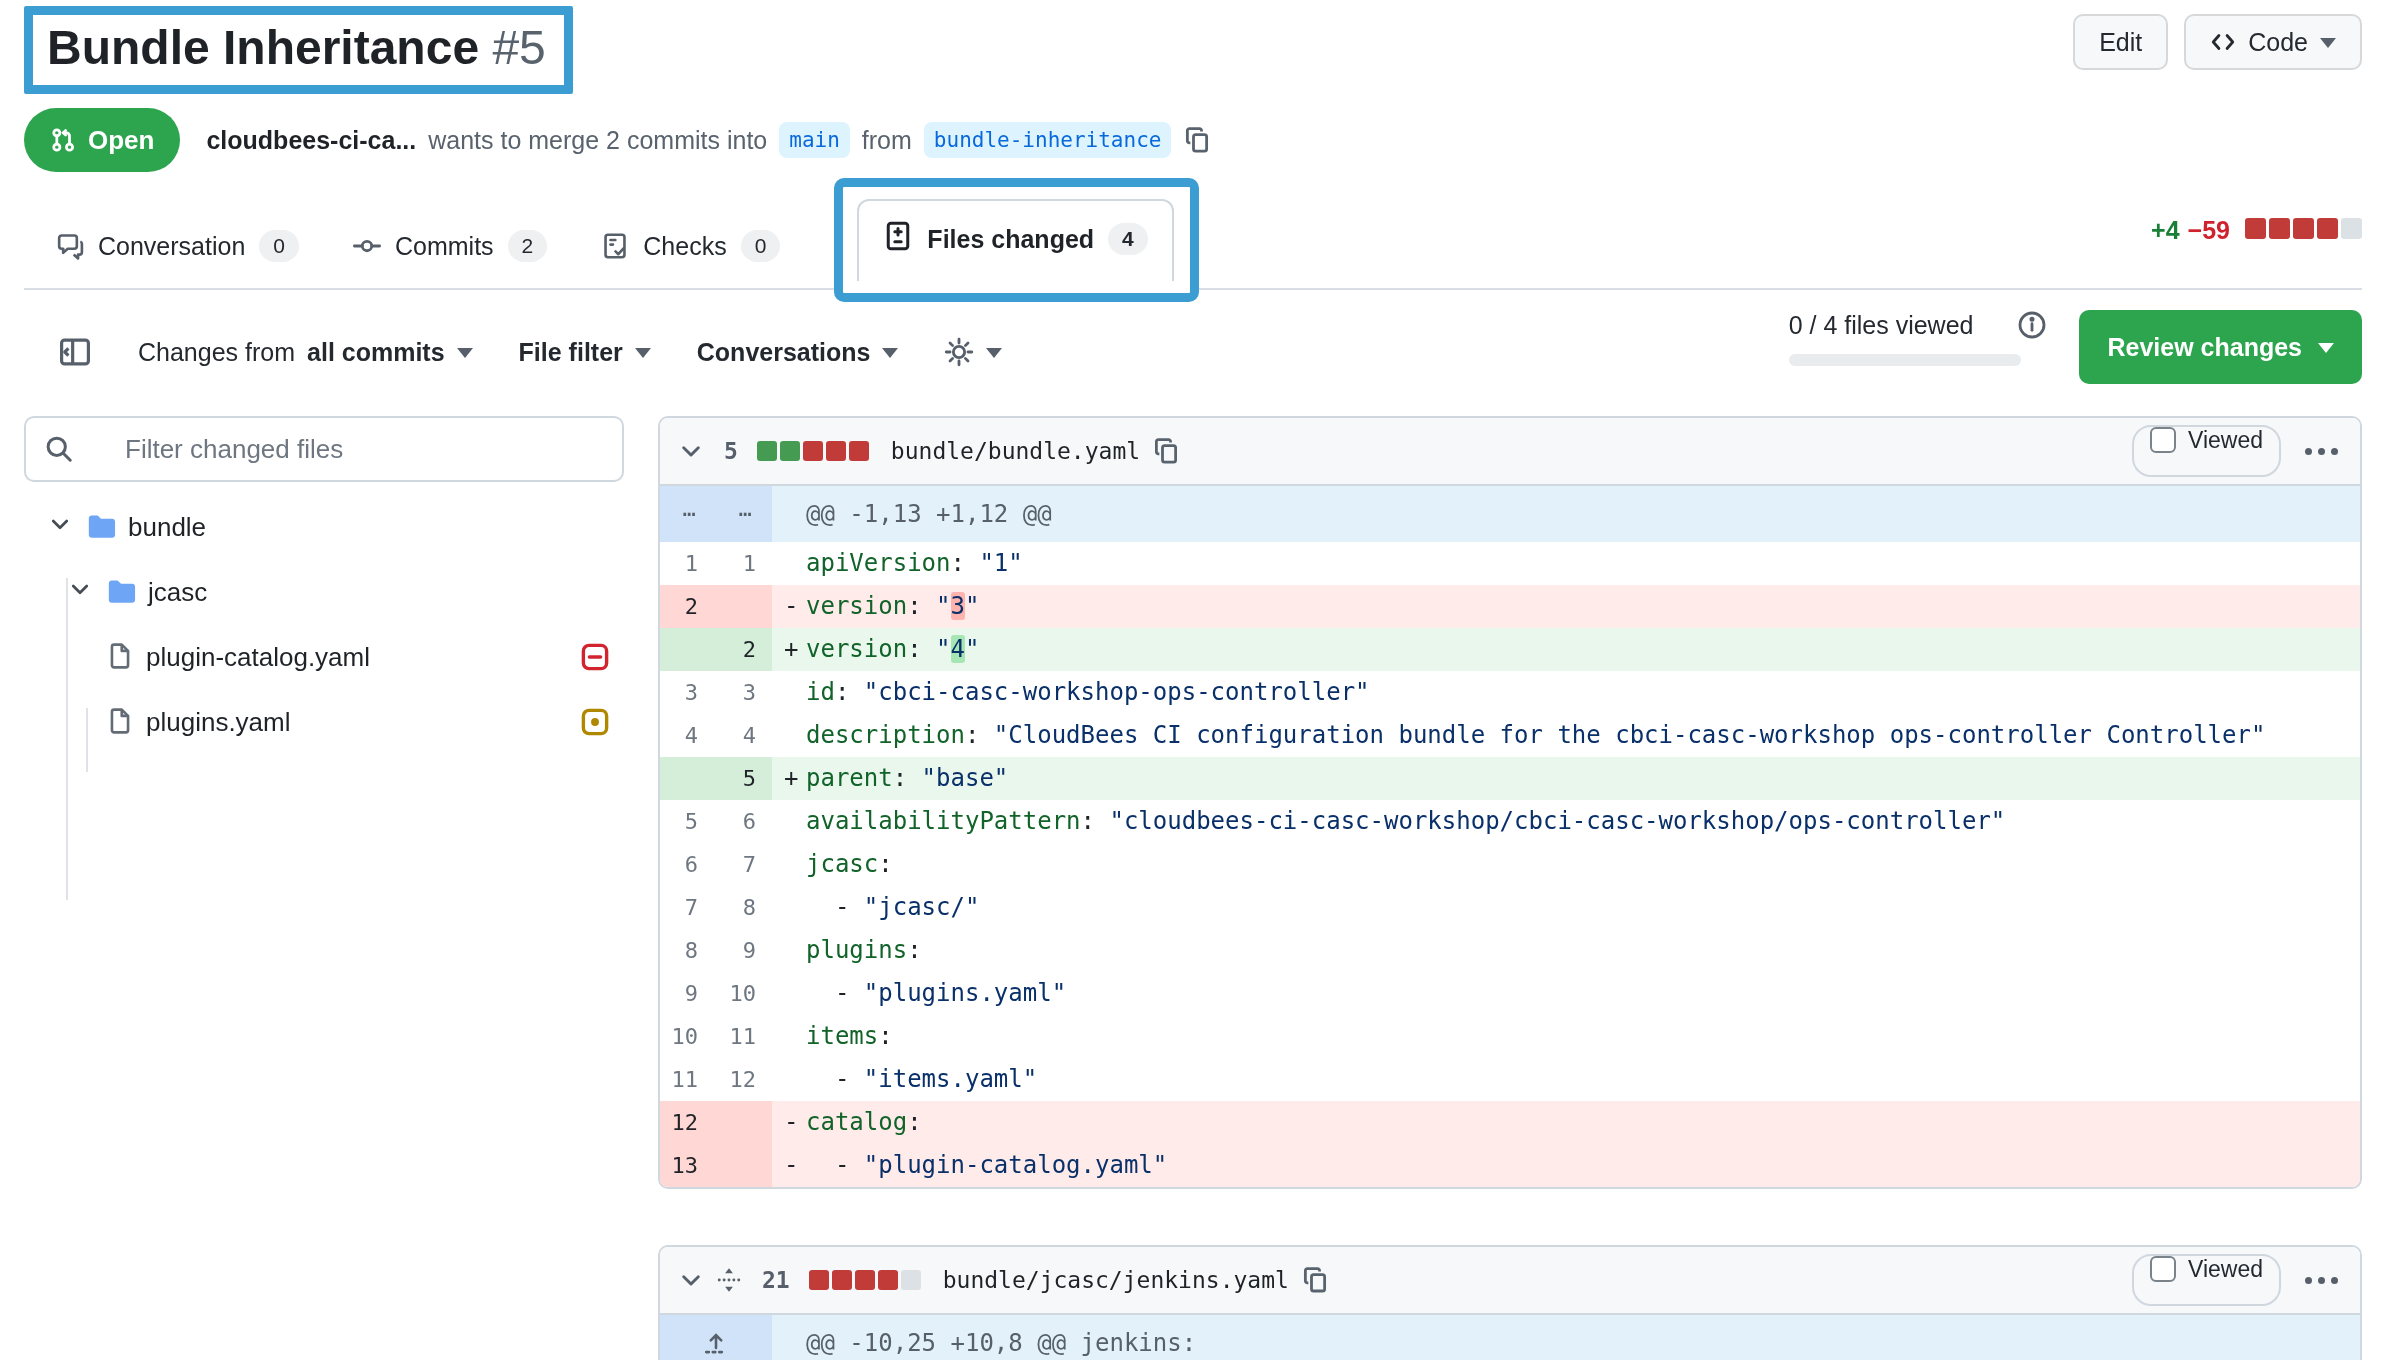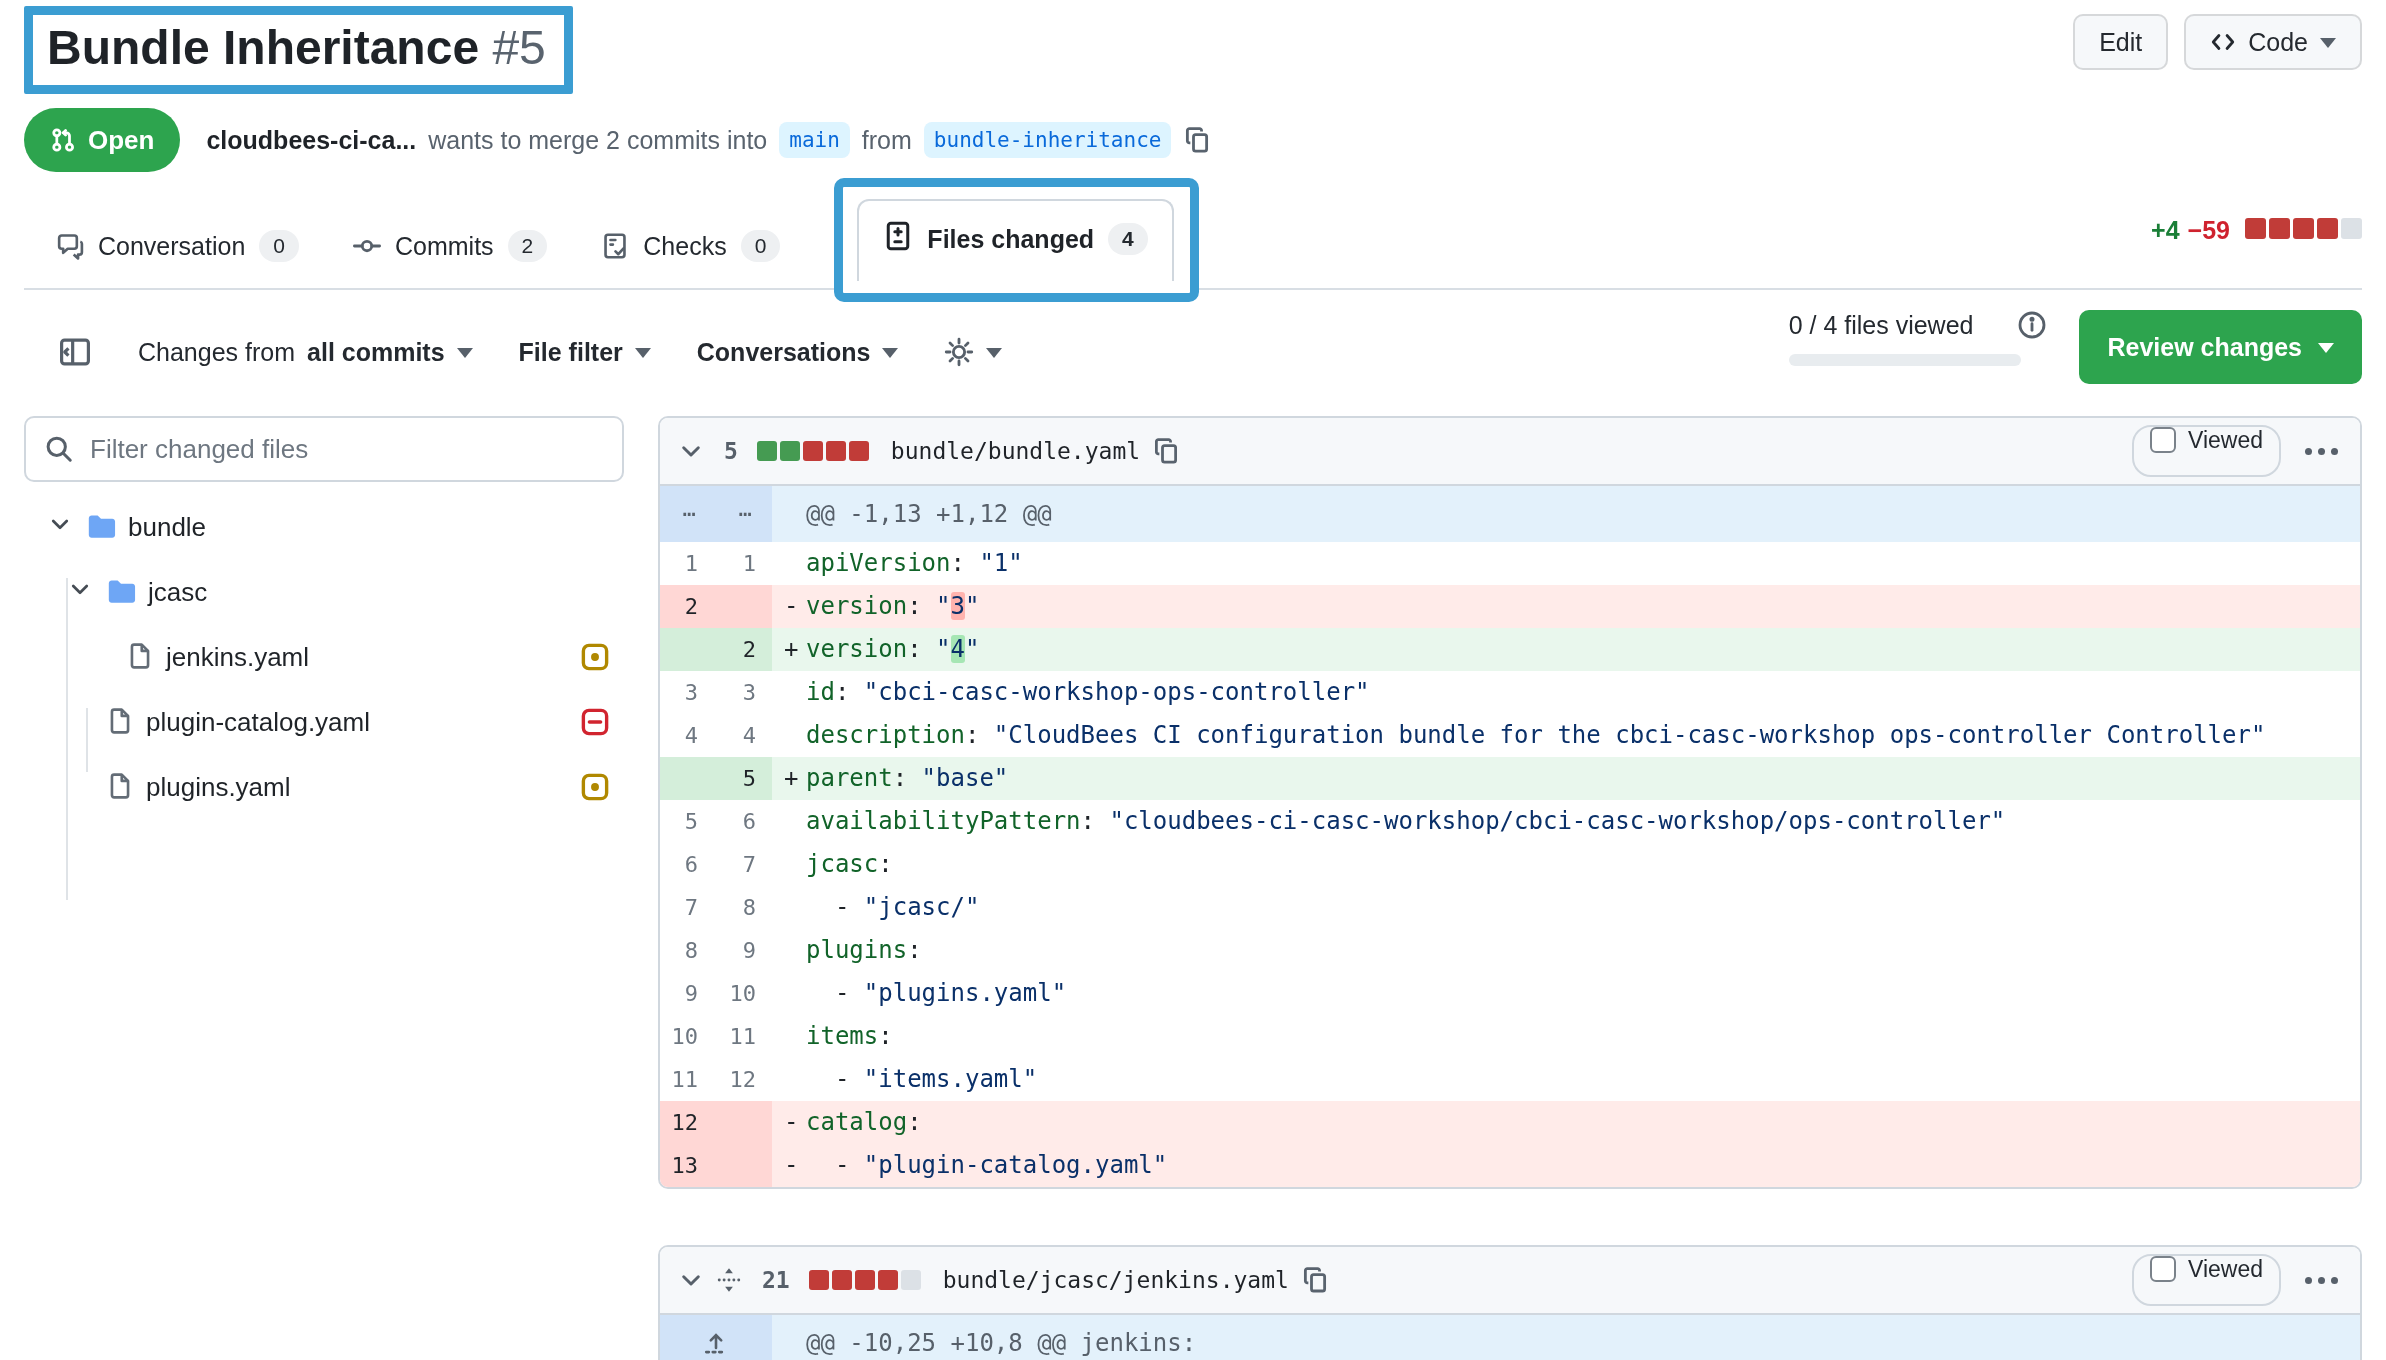--- a/index.html
+++ b/index.html
@@ -65,21 +65,21 @@
   .review-btn { display:flex; align-items:center; gap:16px; height:74px; padding:0 28px;
     background:#2da44e; border:0; border-radius:10px; color:#fff; font-size:25px; font-weight:600;
     cursor:pointer; font-family:"Liberation Sans", sans-serif; }
 
   
   .content { display:flex; gap:34px; margin-top:24px; align-items:flex-start; }
   .sidebar { width:600px; flex-shrink:0; position:relative; }
   .filter-box { height:66px; border:2px solid #d0d7de; border-radius:10px; display:flex;
     align-items:center; gap:16px; padding:0 18px; background:#fff; }
   .filter-box input { border:none; outline:none; flex:1; font-size:26px;
-    font-family:"Liberation Sans", sans-serif; color:#1f2328; }
+    font-family:"Liberation Sans", sans-serif; color:#1f2328;margin-left:35px; }
   .filter-box input::placeholder { color:#6e7781; }
   .tree { margin-top:30px; position:relative; }
   .trow { height:65px; display:flex; align-items:flex-start; font-size:26px; cursor:pointer; }
   .trow .chev { width:38px; display:inline-flex; color:#454c54; }
   .trow .spacer { width:38px; display:inline-block; }
   .trow .ticon { display:inline-flex; margin-right:12px; }
   .trow .status { margin-left:auto; margin-right:14px; display:inline-flex; }
   .guide { position:absolute; width:2px; background:#dfe3e7; }
 
   
@@ -308,36 +308,20 @@
               <svg width="24" height="24" viewBox="0 0 16 16" fill="none" stroke="currentColor" stroke-width="1.8" stroke-linecap="round" stroke-linejoin="round">
                 <path d="m3.5 6 4.5 4.5L12.5 6"></path>
               </svg>
             </span>
             <span class="ticon">
               <svg width="30" height="30" viewBox="0 0 16 16" fill="#6ea6f5">
                 <path d="M1.5 3.3c0-.8.7-1.5 1.5-1.5h3.2l1.8 1.8h6c.8 0 1.5.7 1.5 1.5v7.1c0 .8-.7 1.5-1.5 1.5H3c-.8 0-1.5-.7-1.5-1.5Z"></path>
               </svg>
             </span>
             <span>jcasc</span>
-          </div>
-          <div class="trow" style="padding-left: 64px;">
-            <span class="spacer"></span>
-            <span class="ticon">
-              <svg width="28" height="28" viewBox="0 0 16 16" fill="none" stroke="#636c76" stroke-width="1.5" stroke-linejoin="round">
-                <path d="M3.4 2.7c0-.7.5-1.2 1.2-1.2H9l3.6 3.6v8.2c0 .7-.5 1.2-1.2 1.2H4.6c-.7 0-1.2-.5-1.2-1.2Z"></path>
-                <path d="M9 1.5v3.6h3.6"></path>
-              </svg>
-            </span>
-            <span>jenkins.yaml</span>
-            <span class="status">
-              <svg width="30" height="30" viewBox="0 0 16 16">
-                <rect x="1.8" y="1.8" width="12.4" height="12.4" rx="3" fill="none" stroke="#b08800" stroke-width="1.8"></rect>
-                <circle cx="8" cy="8" r="2.1" fill="#b08800"></circle>
-              </svg>
-            </span>
           </div>
           <div class="trow" style="padding-left: 44px;">
             <span class="spacer"></span>
             <span class="ticon">
               <svg width="28" height="28" viewBox="0 0 16 16" fill="none" stroke="#636c76" stroke-width="1.5" stroke-linejoin="round">
                 <path d="M3.4 2.7c0-.7.5-1.2 1.2-1.2H9l3.6 3.6v8.2c0 .7-.5 1.2-1.2 1.2H4.6c-.7 0-1.2-.5-1.2-1.2Z"></path>
                 <path d="M9 1.5v3.6h3.6"></path>
               </svg>
             </span>
             <span>plugin-catalog.yaml</span>

